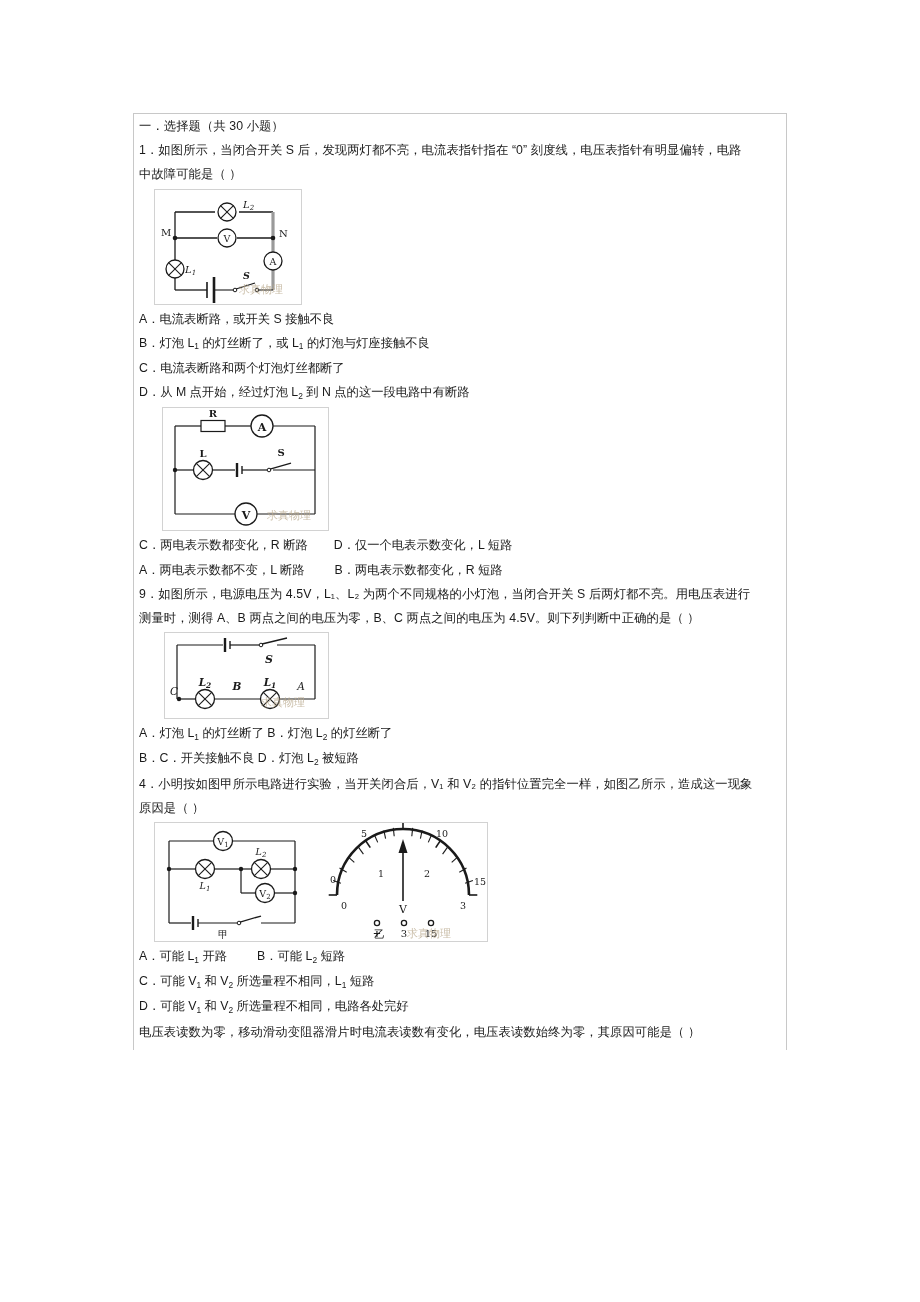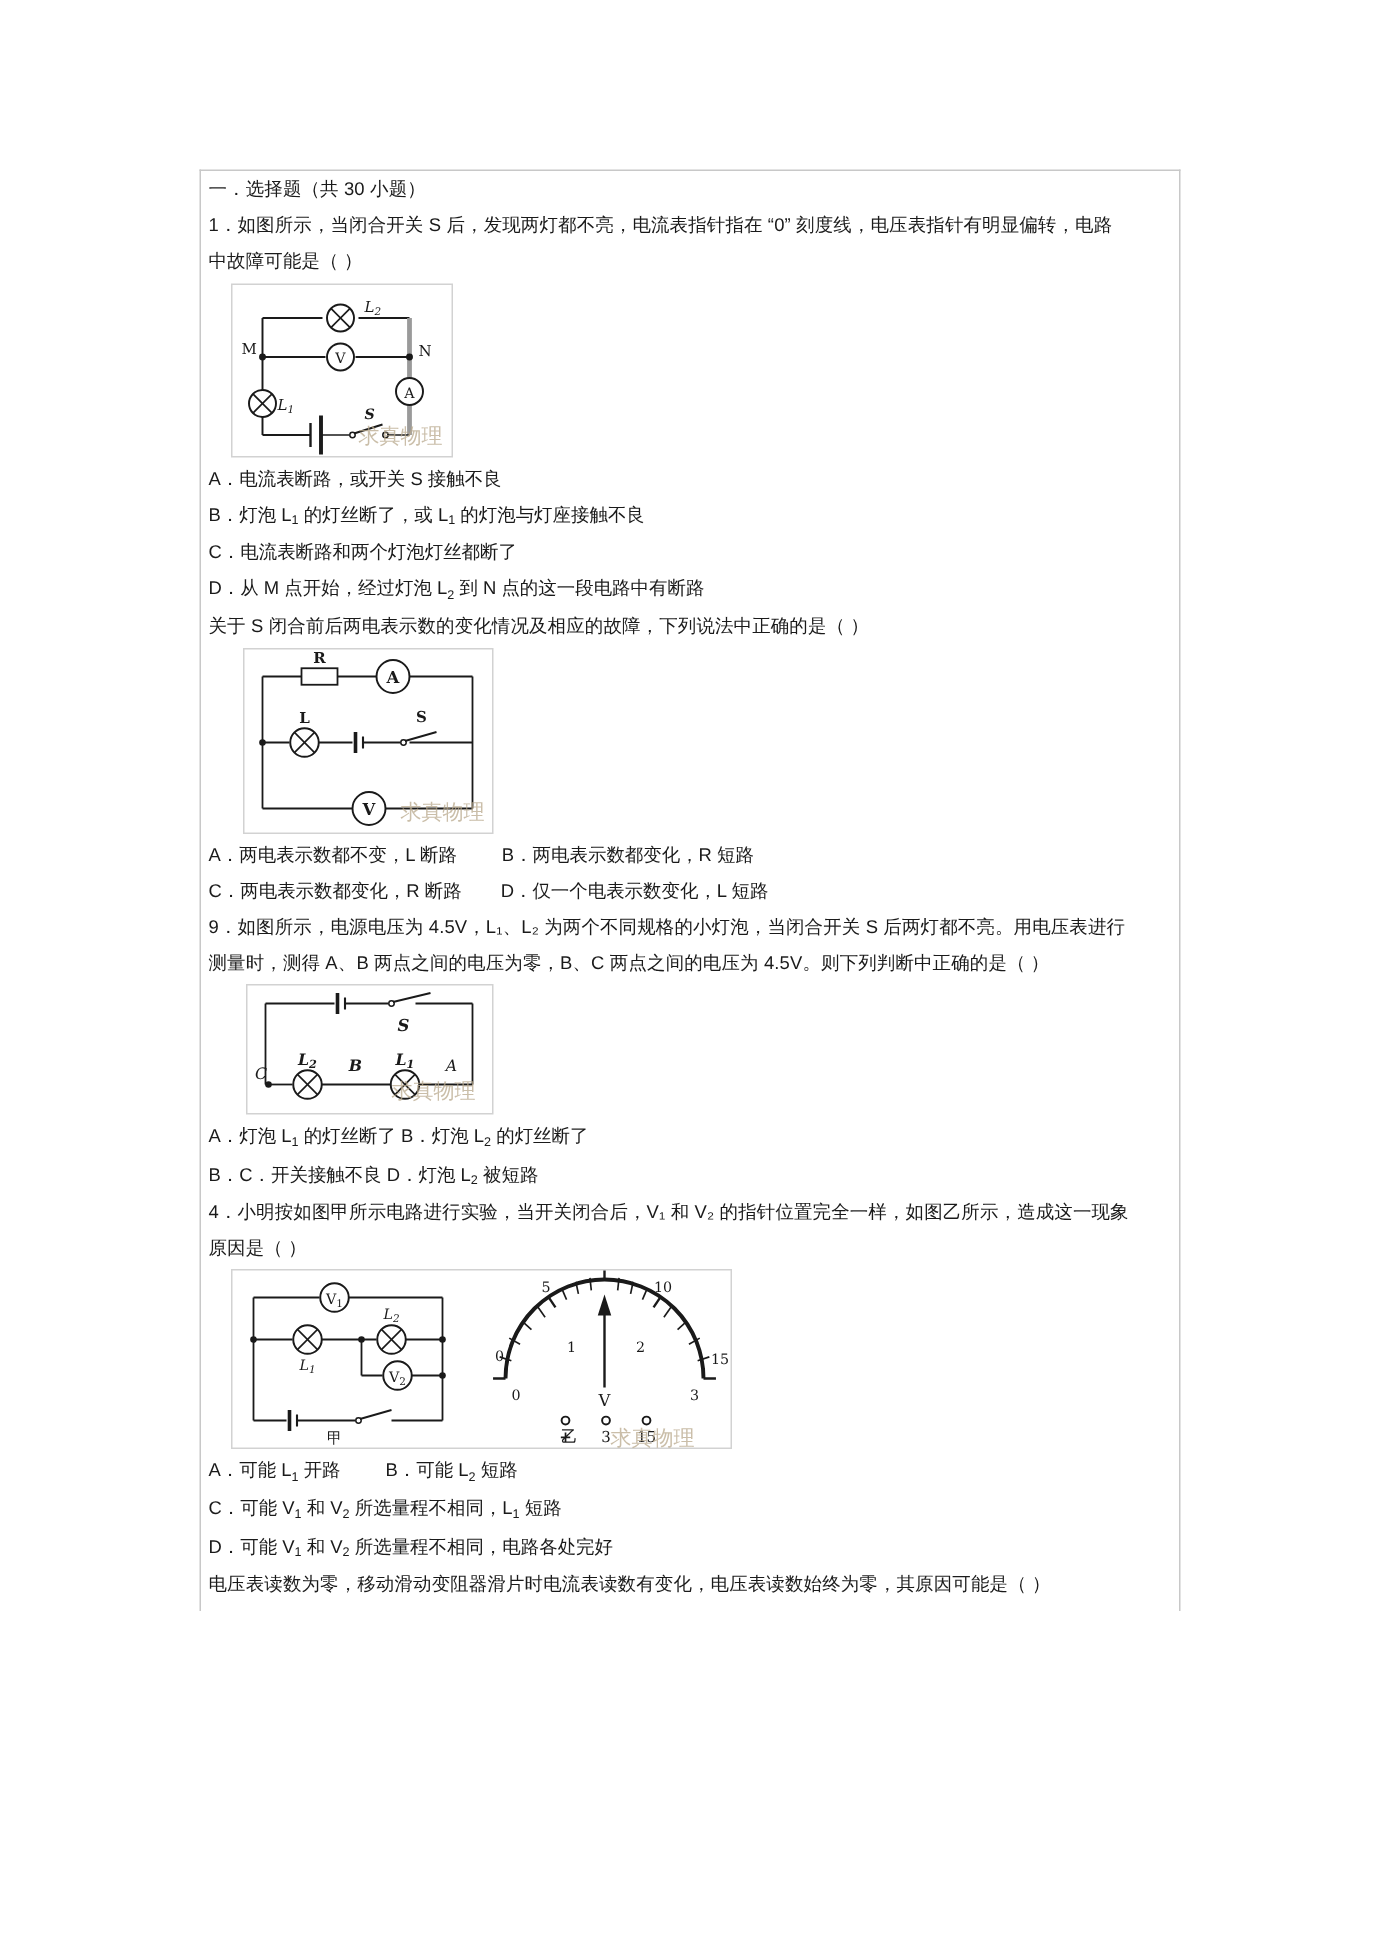--- a/index.html
+++ b/index.html
@@ -52,21 +52,21 @@
   .gap-sm { display: inline-block; width: 26px; }
   .figbox {
     border: 1px solid #d2d2d2;
     background: #ffffff;
     margin: 2px 0 2px 20px;
     position: relative;
   }
   .figbox svg { display: block; }
   .wm {
     position: absolute;
-    font-size: 14px;
+    font-size: 11px;
     color: #b9a98d;
     opacity: 0.75;
     font-family: Liberation Mono, monospace;
     pointer-events: none;
     white-space: nowrap;
   }
 </style>
 </head>
 <body>
 
@@ -125,21 +125,20 @@
       <text x="88" y="89" font-family="DejaVu Serif, serif" font-size="9.5" font-weight="bold" font-style="italic" fill="#1a1a1a">S</text>
     </svg>
     <div class="wm" style="left:84px; top:92px;">求真物理</div>
   </div>
 
   <div class="opt">A．电流表断路，或开关 S 接触不良</div>
   <div class="opt">B．灯泡 L<sub>1</sub> 的灯丝断了，或 L<sub>1</sub> 的灯泡与灯座接触不良</div>
   <div class="opt">C．电流表断路和两个灯泡灯丝都断了</div>
   <div class="opt">D．从 M 点开始，经过灯泡 L<sub>2</sub> 到 N 点的这一段电路中有断路</div>
 
-  <div class="line">关于 S 闭合前后两电表示数的变化情况及相应的故障，下列说法中正确的是（        ）</div>
 
   <div class="figbox" style="width:165px;height:122px; margin-left:28px;">
     <svg width="165" height="122" viewBox="0 0 165 122">
 
       <line x1="12" y1="18" x2="38" y2="18" stroke="#1a1a1a" stroke-width="1.2"></line>
       <rect x="38" y="12.5" width="24" height="11" fill="#fff" stroke="#1a1a1a" stroke-width="1.2"></rect>
       <text x="50" y="9" text-anchor="middle" font-family="DejaVu Serif, serif" font-size="10" font-weight="bold" fill="#1a1a1a">R</text>
       <line x1="62" y1="18" x2="88" y2="18" stroke="#1a1a1a" stroke-width="1.2"></line>
       <circle cx="99" cy="18" r="11" fill="#fff" stroke="#1a1a1a" stroke-width="1.3"></circle>
       <text x="99" y="22.5" text-anchor="middle" font-family="DejaVu Serif, serif" font-size="11" font-weight="bold" fill="#1a1a1a">A</text>
@@ -163,22 +162,22 @@
       <text x="118" y="48" text-anchor="middle" font-family="DejaVu Serif, serif" font-size="10" font-weight="bold" fill="#1a1a1a">S</text>
 
       <line x1="12" y1="106" x2="72" y2="106" stroke="#1a1a1a" stroke-width="1.2"></line>
       <circle cx="83" cy="106" r="11" fill="#fff" stroke="#1a1a1a" stroke-width="1.3"></circle>
       <text x="83" y="110.5" text-anchor="middle" font-family="DejaVu Serif, serif" font-size="11" font-weight="bold" fill="#1a1a1a">V</text>
       <line x1="94" y1="106" x2="152" y2="106" stroke="#1a1a1a" stroke-width="1.2"></line>
     </svg>
     <div class="wm" style="left:104px; top:100px;">求真物理</div>
   </div>
 
+  <div class="opt">C．两电表示数都变化，R 断路<span class="gap-sm"></span>D．仅一个电表示数变化，L 短路</div>
   <div class="opt">A．两电表示数都不变，L 断路<span class="gap"></span>B．两电表示数都变化，R 短路</div>
-  <div class="opt">C．两电表示数都变化，R 断路<span class="gap-sm"></span>D．仅一个电表示数变化，L 短路</div>
 
   <div class="line">9．如图所示，电源电压为 4.5V，L₁、L₂ 为两个不同规格的小灯泡，当闭合开关 S 后两灯都不亮。用电压表进行</div>
   <div class="line">测量时，测得 A、B 两点之间的电压为零，B、C 两点之间的电压为 4.5V。则下列判断中正确的是（        ）</div>
 
   <div class="figbox" style="width:163px;height:85px; margin-left:30px;">
     <svg width="163" height="85" viewBox="0 0 163 85">
 
       <line x1="12" y1="12" x2="58" y2="12" stroke="#1a1a1a" stroke-width="1.2"></line>
       <line x1="60" y1="5" x2="60" y2="19" stroke="#1a1a1a" stroke-width="2.4"></line>
       <line x1="65" y1="8" x2="65" y2="16" stroke="#1a1a1a" stroke-width="1.4"></line>

